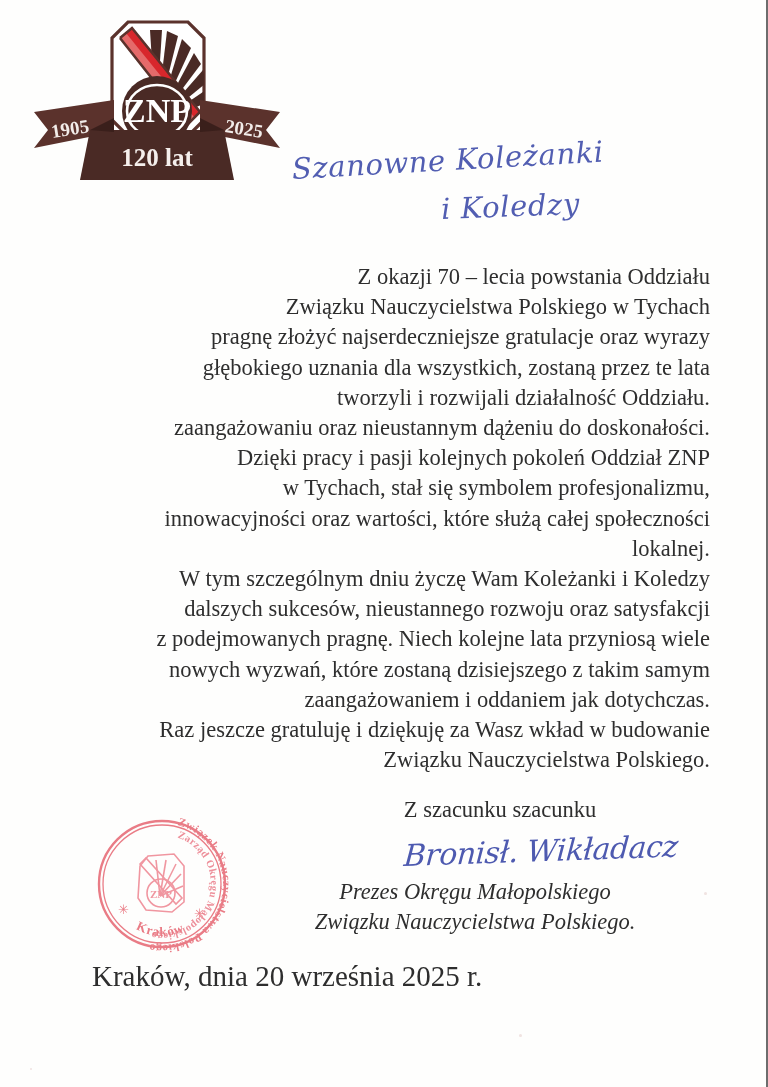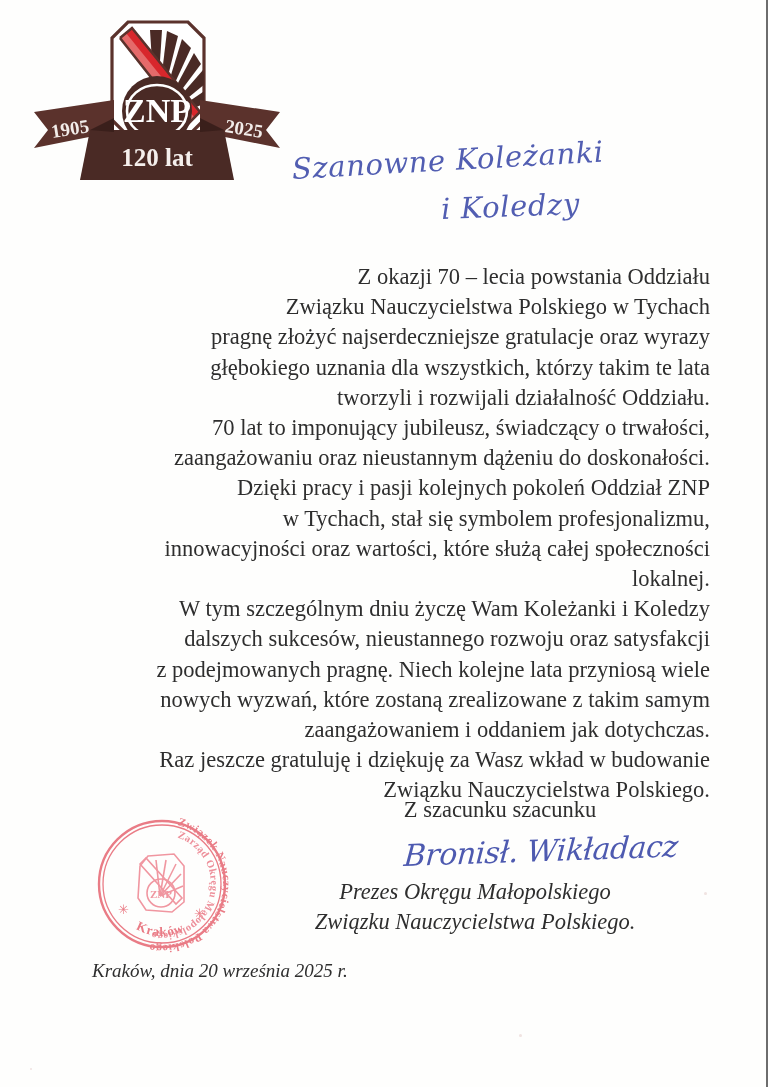--- a/index.html
+++ b/index.html
@@ -115,23 +115,22 @@
     height: 148px;
     opacity: 0.92;
   }
   .stamp svg { display: block; width: 100%; height: 100%; }
 
   
   .date-line {
     position: absolute;
     left: 92px;
     top: 960px;
-    font-size: 19px;
-    white-space: nowrap;
-    font-style: italic;
+    font-size: 29px;
+    white-space: nowrap;
   }
 
   
   .speck {
     position: absolute;
     background: #e3c9c6;
     border-radius: 50%;
     opacity: 0.5;
   }
 </style>
@@ -184,32 +183,31 @@
     </svg>
   </div>
 
   <div class="handwriting hand-line1">Szanowne Koleżanki</div>
   <div class="handwriting hand-line2">i Koledzy</div>
 
   <div class="body-block">
     <span class="line">Z okazji 70 – lecia powstania Oddziału</span>
     <span class="line">Związku Nauczycielstwa Polskiego w Tychach</span>
     <span class="line">pragnę złożyć najserdeczniejsze gratulacje oraz wyrazy</span>
-    <span class="line">głębokiego uznania dla wszystkich, którzy takim te lata</span>
+    <span class="line">głębokiego uznania dla wszystkich, zostaną przez te lata</span>
     <span class="line">tworzyli i rozwijali działalność Oddziału.</span>
-    <span class="line">70 lat to imponujący jubileusz, świadczący o trwałości,</span>
     <span class="line">zaangażowaniu oraz nieustannym dążeniu do doskonałości.</span>
     <span class="line">Dzięki pracy i pasji kolejnych pokoleń  Oddział  ZNP</span>
     <span class="line">w  Tychach, stał się symbolem profesjonalizmu,</span>
     <span class="line">innowacyjności oraz wartości, które służą całej społeczności</span>
     <span class="line">lokalnej.</span>
     <span class="line">W tym szczególnym dniu życzę Wam Koleżanki i Koledzy</span>
     <span class="line">dalszych sukcesów, nieustannego rozwoju oraz satysfakcji</span>
     <span class="line">z podejmowanych pragnę. Niech kolejne lata przyniosą wiele</span>
-    <span class="line">nowych wyzwań, które zostaną zrealizowane z takim samym</span>
+    <span class="line">nowych wyzwań, które zostaną dzisiejszego z takim samym</span>
     <span class="line">zaangażowaniem i oddaniem jak dotychczas.</span>
     <span class="line">Raz jeszcze gratuluję i dziękuję za Wasz  wkład w budowanie</span>
     <span class="line">Związku Nauczycielstwa Polskiego.</span>
   </div>
 
   <div class="closing">Z szacunku szacunku</div>
 
   <div class="signature">Bronisł. Wikładacz</div>
 
   <div class="sign-title">

